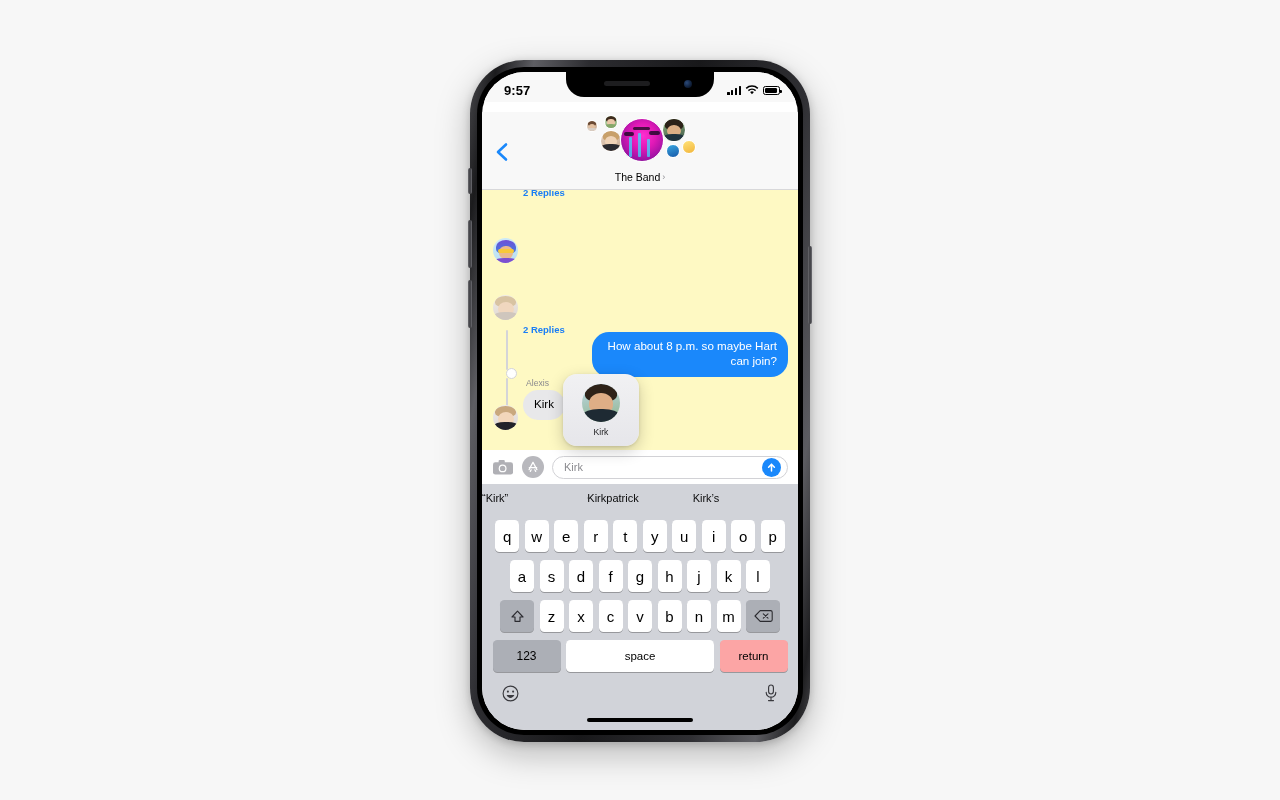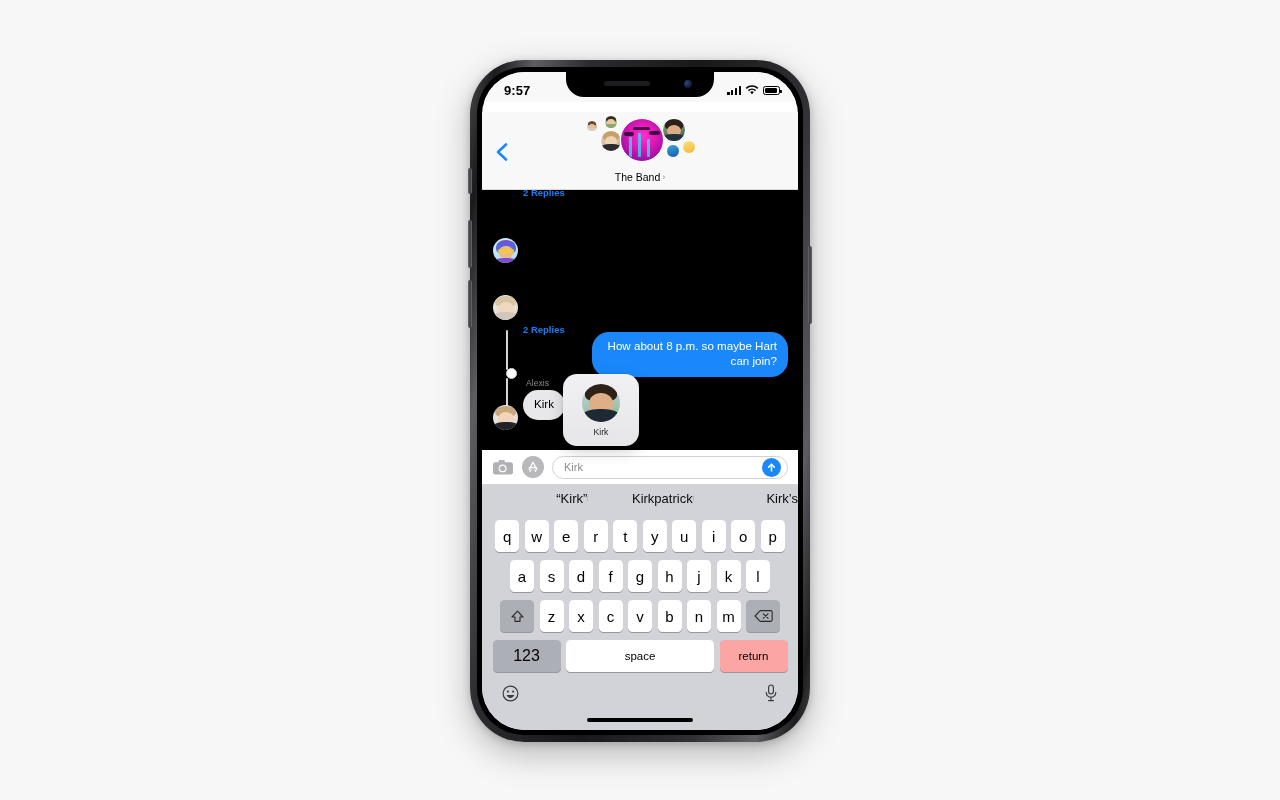--- a/index.html
+++ b/index.html
@@ -105,21 +105,21 @@
   .face .skin { position:absolute; left:18%; top:26%; width:64%; height:56%; border-radius:50%; }
   .face .body { position:absolute; left:2%; bottom:0; width:96%; height:34%; border-radius:44% 44% 0 0; }
 
   .group-name { margin-top: 3px; display:flex; align-items:center; gap:2px;
     font-size: 10.5px; color: #000; font-weight: 400; }
   .group-name .chev { font-size: 9px; color: #8e8e93; }
 
   
   .convo {
     position: absolute; top: 108px; left: 0; right: 0; bottom: 246px;
-    background: #000000; overflow: hidden;
+    background: #fef9c3; overflow: hidden;
   }
   .replies-link { color: #1a7ef5; font-size: 9.5px; font-weight: 700; }
 
   .row { position: absolute; }
   .sender { font-size: 8.6px; color: #8a8a8e; margin-left: 3px; margin-bottom: 2px; }
 
   .bubble {
     position: relative; display:inline-block; max-width: 196px;
     padding: 7px 11px 8px; border-radius: 17px;
     font-size: 11.6px; line-height: 1.29; word-wrap: break-word;
@@ -184,34 +184,34 @@
   .textfield .txt { font-size: 11px; color:#8c8c90; flex:1; }
   .send-btn { width:19px; height:19px; border-radius:50%; background:#1a88fb;
     display:flex; align-items:center; justify-content:center; }
 
   
   .keyboard {
     position:absolute; left:0; right:0; bottom:0; height: 246px;
     background:#d1d3d9;
   }
   .suggestbar { height: 28px; display:flex; align-items:center; }
-  .sugg { flex:1; text-align:right; font-size: 13px; color:#0b0b0c; position:relative; }
+  .sugg { flex:1; text-align:left; font-size: 11px; color:#0b0b0c; position:relative; }
   .sugg + .sugg::before {
     content:''; position:absolute; left:0; top:5px; bottom:5px; width:1px; background:#b4b6bc;
   }
   .krow { display:flex; justify-content:center; gap: 5.5px; margin-bottom: 8px; }
   .key {
     width: 24px; height: 32px; background:#fff; border-radius: 4.5px;
     box-shadow: 0 1px 0 rgba(0,0,0,.28);
     display:flex; align-items:center; justify-content:center;
     font-size: 15px; color:#000;
   }
   .key.dark { background:#acafb6; }
   .key.wide { width: 34px; }
-  .key.fn { width: 68px; font-size: 16px; }
+  .key.fn { width: 68px; font-size: 12px; }
   .key.space { width: 148px; font-size: 11.5px; }
   .key.ret { width: 68px; font-size: 11.5px; background:#fca5a5; }
   .kbot { display:flex; align-items:center; justify-content:space-between; padding: 4px 20px 0; }
   .home-indicator {
     position:absolute; bottom: 8px; left:50%; transform:translateX(-50%);
     width: 106px; height: 4px; border-radius: 3px; background:#000;
   }
 </style>
 </head>
 <body>

